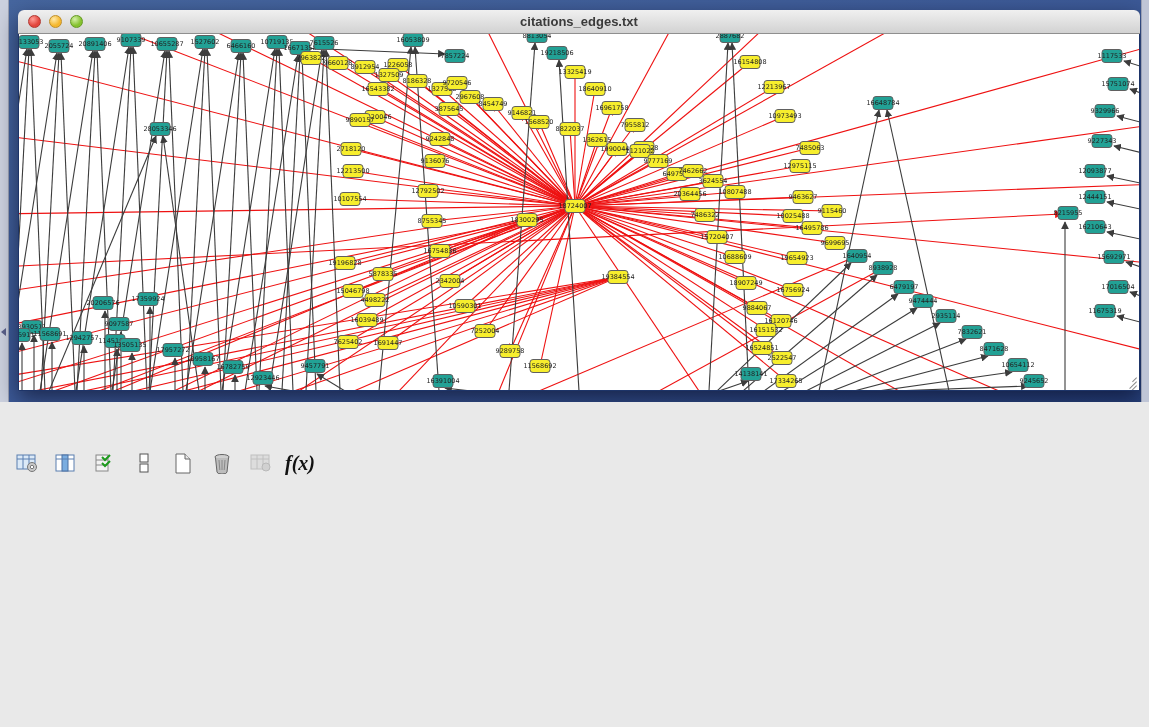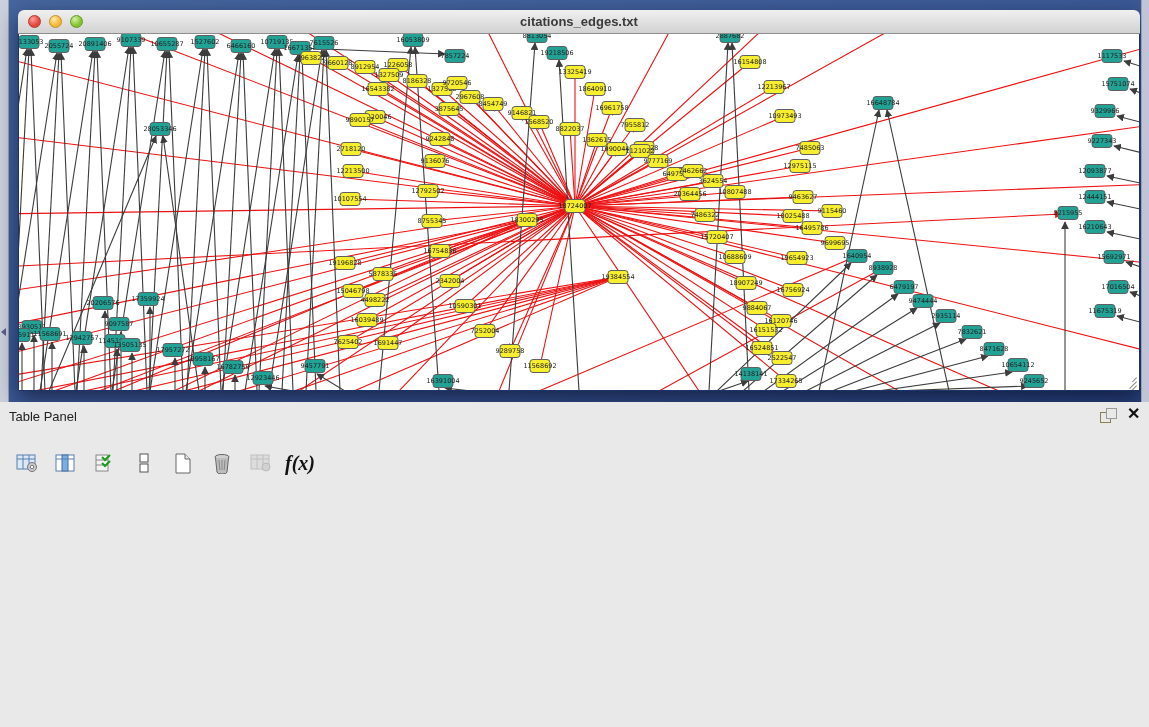--- a/index.html
+++ b/index.html
@@ -532,28 +532,20 @@
         <span style="right:0;bottom:6px;width:10px;"></span>
         <span style="right:0;bottom:10px;width:6px;"></span>
       </div>
     </div>
   </div>
 
   <div class="edge-strip right"></div>
 </div>
 
 <div class="table-panel">
-  <div class="panel-head">
-    <div class="panel-title">Table Panel</div>
-    <div class="float-btn">
-        <i class="sq1"></i>
-        <i class="sq2"></i>
-      </div>
-    <div class="close-btn">✕</div>
-  </div>
 
   <div class="toolbar">
     <div class="tb-btn">
       <svg width="22" height="19">
           <rect x="1" y="1" width="18" height="14" fill="#dbe9f7" stroke="#5a7fb0"></rect>
           <line x1="1" y1="5" x2="19" y2="5" stroke="#5a7fb0"></line>
           <line x1="7" y1="1" x2="7" y2="15" stroke="#5a7fb0"></line>
           <line x1="13" y1="1" x2="13" y2="15" stroke="#5a7fb0"></line>
           <circle cx="16" cy="13" r="4.5" fill="#c9c9c9" stroke="#777"></circle>
           <circle cx="16" cy="13" r="1.7" fill="#fff" stroke="#777"></circle>

